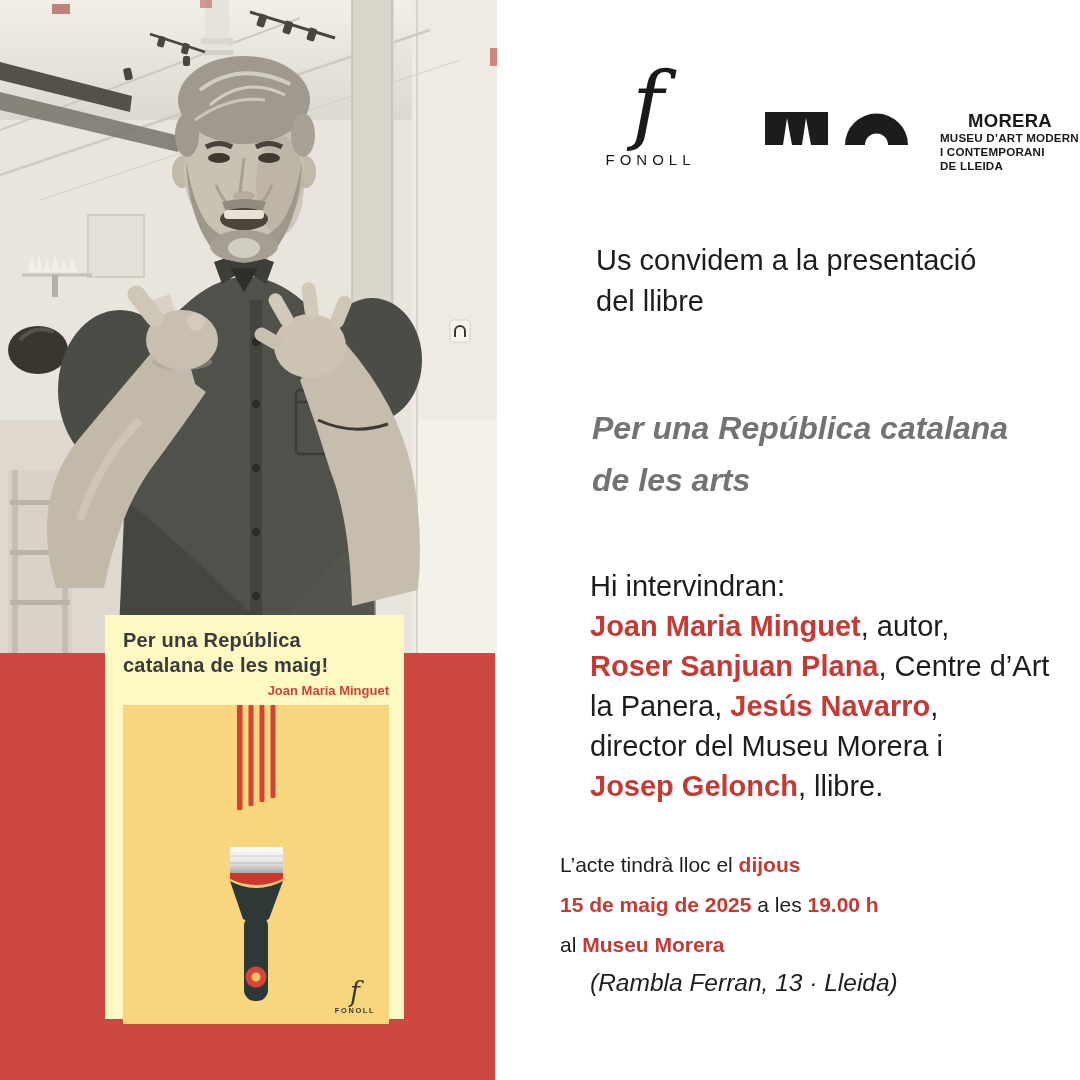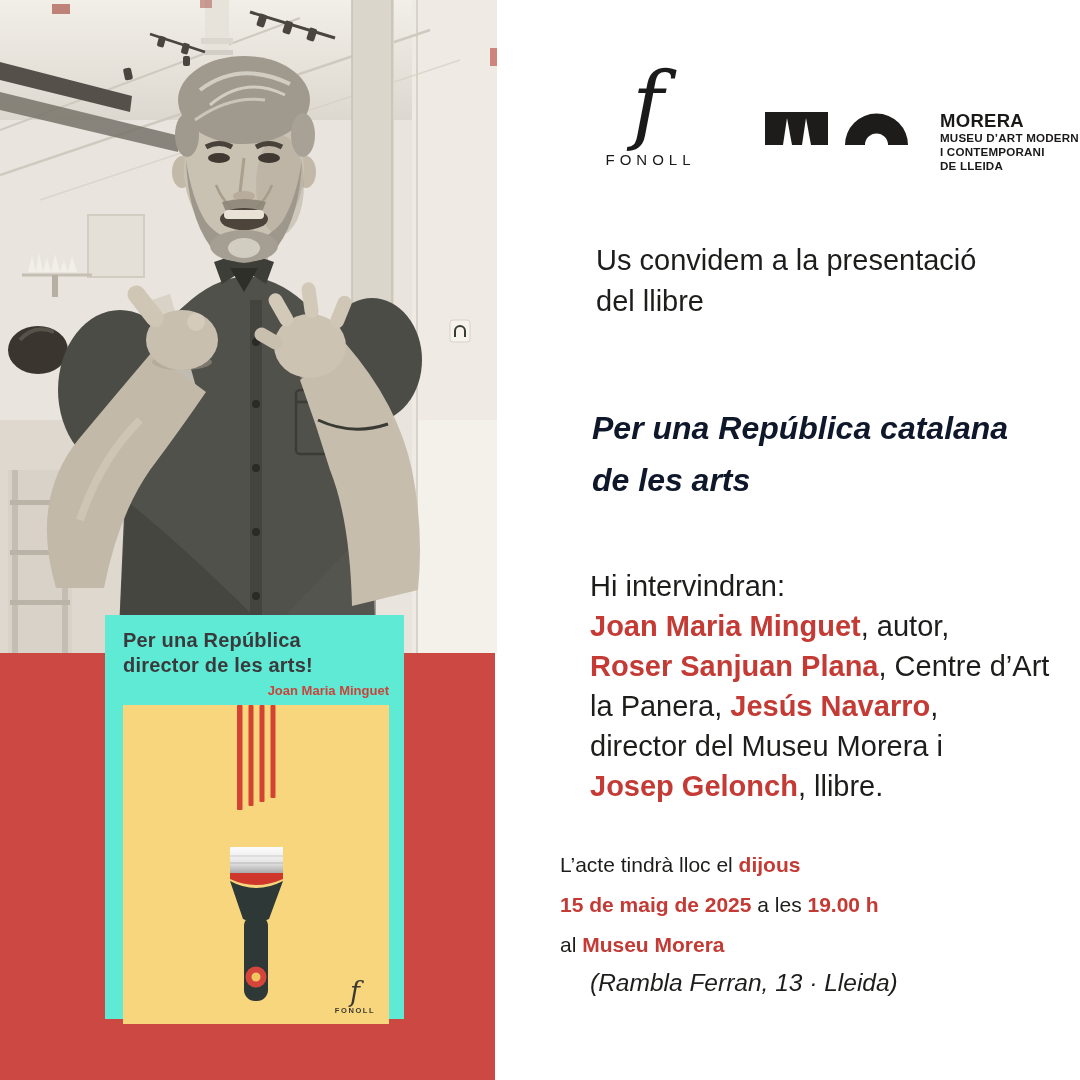--- a/index.html
+++ b/index.html
@@ -4,40 +4,40 @@
 <style>
   html,body{margin:0;padding:0;background:#ffffff;}
   .canvas{position:relative;width:1080px;height:1080px;background:#ffffff;overflow:hidden;
           font-family:"Liberation Sans",sans-serif;color:#1d1d1b;}
 
   
   .photo-wrap{position:absolute;left:0;top:0;width:497px;height:653px;overflow:hidden;background:#e9e5de;}
   .red-panel{position:absolute;left:0;top:653px;width:495px;height:427px;background:#cc4843;}
 
   
-  .book-card{position:absolute;left:105px;top:615px;width:299px;height:404px;background:#5eead4;
+  .book-card{position:absolute;left:105px;top:615px;width:299px;height:404px;background:#fef9c3;
              padding:13px 15px 0 18px;box-sizing:border-box;}
   .bc-title{font-size:20px;font-weight:bold;line-height:25px;color:#3a3a3c;letter-spacing:.2px;}
   .bc-author{font-size:13px;font-weight:bold;line-height:17px;color:#c9443b;text-align:right;margin-top:4px;}
   .bc-art{display:block;margin-top:6px;}
 
   
   .fonoll-logo{position:absolute;left:598px;top:56px;width:100px;text-align:center;color:#1a1a1a;}
   .fonoll-glyph{font-family:"DejaVu Serif",serif;font-style:italic;font-size:86px;line-height:94px;}
   .fonoll-word{font-size:15px;letter-spacing:5px;font-weight:500;margin-top:1px;text-indent:5px;}
 
   .morera-logo{position:absolute;left:765px;top:112px;}
   .morera-glyph{display:block;}
   .morera-text{position:absolute;left:940px;top:110px;color:#1b1918;}
-  .morera-name{font-size:18.5px;font-weight:bold;line-height:21px;letter-spacing:.3px;}
+  .morera-name{font-size:18.5px;font-weight:bold;line-height:21px;letter-spacing:.3px;margin-left:28px;}
   .morera-sub{font-size:11.6px;font-weight:600;line-height:14.2px;letter-spacing:.2px;}
 
   .intro{position:absolute;left:590px;top:240px;font-size:29px;line-height:41px;margin-left:6px;}
   .book-title{position:absolute;left:592px;top:402px;font-size:32px;line-height:52px;
-              font-weight:bold;font-style:italic;color:#0f172a;}
+              font-weight:bold;font-style:italic;color:#737373;}
   .speakers{position:absolute;left:590px;top:566px;font-size:29px;line-height:40px;}
   .event{position:absolute;left:560px;top:845px;font-size:21px;line-height:40px;}
   .address{position:absolute;left:590px;top:968px;font-size:24.5px;line-height:30px;font-style:italic;}
   .rn{color:#c43a34;font-weight:bold;}
 </style>
 </head>
 <body>
 
 <div class="canvas">
 
@@ -172,21 +172,21 @@
         </g>
       </g>
     </svg>
   </div>
 
   <div class="red-panel"></div>
 
   <div class="book-card">
     <div class="bc-title">
       <div>Per una República</div>
-      <div>director de les arts!</div>
+      <div>catalana de les maig!</div>
     </div>
     <div class="bc-author">Joan Maria Minguet</div>
     <svg class="bc-art" width="266" height="319" viewBox="0 0 266 319" xmlns="http://www.w3.org/2000/svg">
       <defs>
         <linearGradient id="ferrule" x1="0" y1="0" x2="0" y2="1">
           <stop offset="0" stop-color="#fdfdfd"></stop>
             <stop offset=".55" stop-color="#e6e6e6"></stop>
             <stop offset="1" stop-color="#9f9f9f"></stop>
         </linearGradient>
       </defs>

